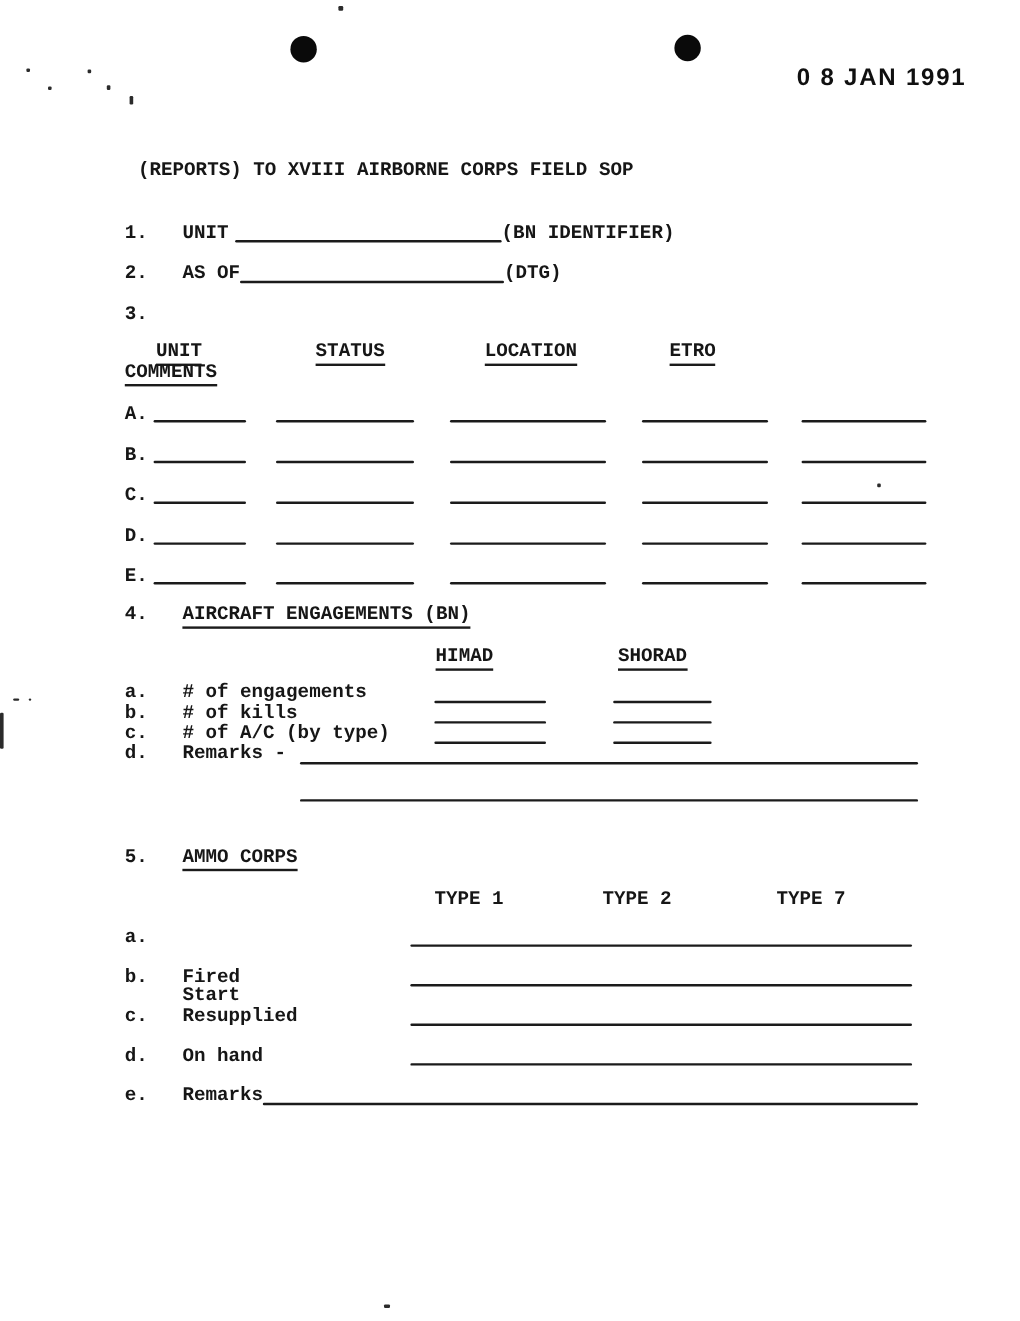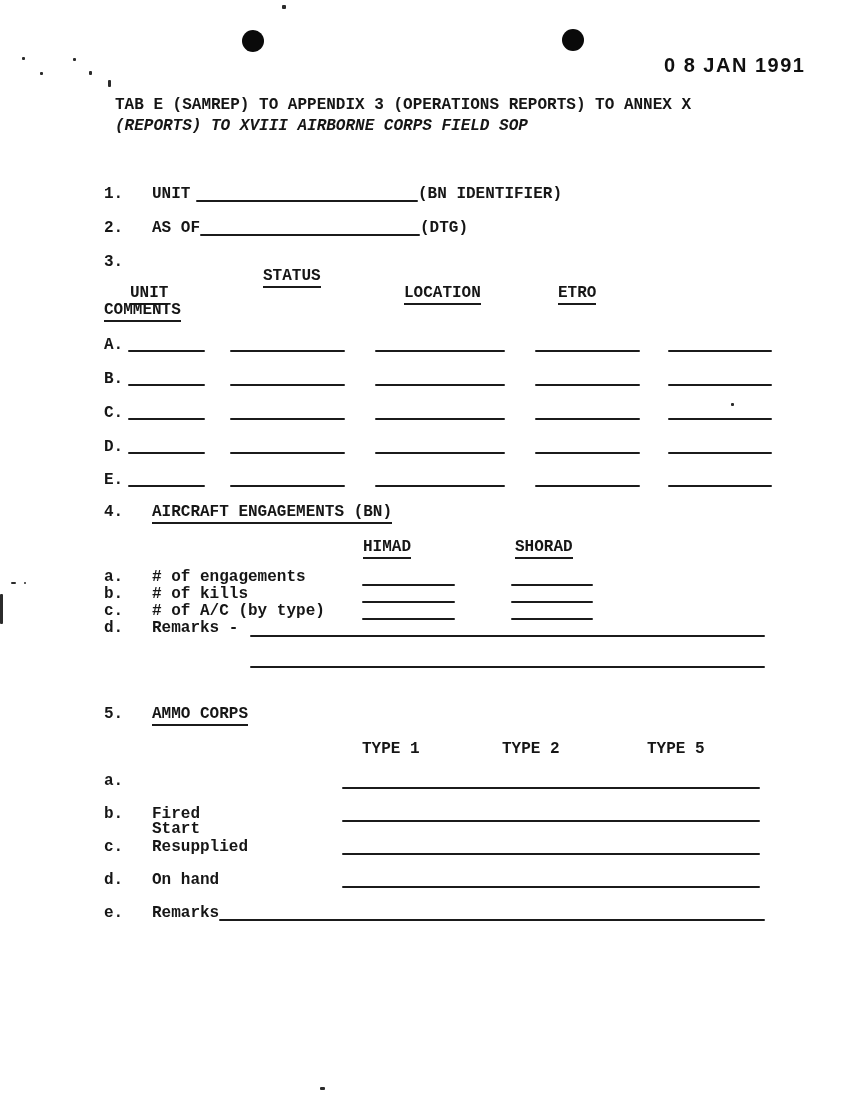--- a/index.html
+++ b/index.html
@@ -41,38 +41,37 @@
   <div class="speck" style="left:24px;top:582px;width:2px;height:2px;"></div>
   <div class="speck" style="left:0;top:594px;width:3px;height:30px;"></div>
   <div class="speck" style="left:731px;top:403px;width:3px;height:3px;"></div>
   <div class="speck" style="left:320px;top:1087px;width:5px;height:3px;"></div>
 
   <div class="punch" style="left:242px;top:30px;"></div>
   <div class="punch" style="left:562px;top:29px;"></div>
 
   <div class="abs stamp" style="left:664px;top:54px;">0 8 JAN 1991</div>
 
-  <div class="abs" style="left:115px;top:96px;">TAB E (SAMREP) TO APPENDIX 3 (OPERATIONS REPORTS) TO ANNEX X</div>
-  <div class="abs" style="left:115px;top:117px;font-style:italic;">(REPORTS) TO XVIII AIRBORNE CORPS FIELD SOP</div>
+  <div class="abs" style="left:115px;top:133px;">(REPORTS) TO XVIII AIRBORNE CORPS FIELD SOP</div>
 
 
   <div class="abs" style="left:104px;top:185px;">1.</div>
   <div class="abs" style="left:152px;top:185px;">UNIT</div>
   <div class="bline" style="left:196px;top:200px;width:222px;"></div>
   <div class="abs" style="left:418px;top:185px;">(BN IDENTIFIER)</div>
 
   <div class="abs" style="left:104px;top:219px;">2.</div>
   <div class="abs" style="left:152px;top:219px;">AS OF</div>
   <div class="bline" style="left:200px;top:234px;width:220px;"></div>
   <div class="abs" style="left:420px;top:219px;">(DTG)</div>
 
   <div class="abs" style="left:104px;top:253px;">3.</div>
 
   <div class="abs" style="left:130px;top:284px;"><span class="ul">UNIT</span></div>
-  <div class="abs" style="left:263px;top:267px;text-align:right;"><span class="ul">STATUS</span></div>
+  <div class="abs" style="left:263px;top:284px;text-align:right;"><span class="ul">STATUS</span></div>
   <div class="abs" style="left:404px;top:284px;"><span class="ul">LOCATION</span></div>
   <div class="abs" style="left:558px;top:284px;"><span class="ul">ETRO</span></div>
   <div class="abs" style="left:104px;top:301px;"><span class="ul">COMMENTS</span></div>
 
   <div class="abs" style="left:104px;top:336px;">A.</div>
   <div class="bline" style="left:128px;top:350px;width:77px;"></div>
   <div class="bline" style="left:230px;top:350px;width:115px;"></div>
   <div class="bline" style="left:375px;top:350px;width:130px;"></div>
   <div class="bline" style="left:535px;top:350px;width:105px;"></div>
   <div class="bline" style="left:668px;top:350px;width:104px;"></div>
@@ -129,21 +128,21 @@
   <div class="abs" style="left:104px;top:619px;">d.</div>
   <div class="abs" style="left:152px;top:619px;">Remarks -</div>
   <div class="bline" style="left:250px;top:635px;width:515px;"></div>
   <div class="bline" style="left:250px;top:666px;width:515px;"></div>
 
   <div class="abs" style="left:104px;top:705px;">5.</div>
   <div class="abs" style="left:152px;top:705px;"><span class="ul">AMMO CORPS</span></div>
 
   <div class="abs" style="left:362px;top:740px;">TYPE 1</div>
   <div class="abs" style="left:502px;top:740px;">TYPE 2</div>
-  <div class="abs" style="left:647px;top:740px;">TYPE 5</div>
+  <div class="abs" style="left:647px;top:740px;">TYPE 7</div>
 
   <div class="abs" style="left:104px;top:772px;">a.</div>
   <div class="abs" style="left:152px;top:772px;margin-top:48px;">Start</div>
   <div class="bline" style="left:342px;top:787px;width:418px;"></div>
 
   <div class="abs" style="left:104px;top:805px;">b.</div>
   <div class="abs" style="left:152px;top:805px;">Fired</div>
   <div class="bline" style="left:342px;top:820px;width:418px;"></div>
 
   <div class="abs" style="left:104px;top:838px;">c.</div>

